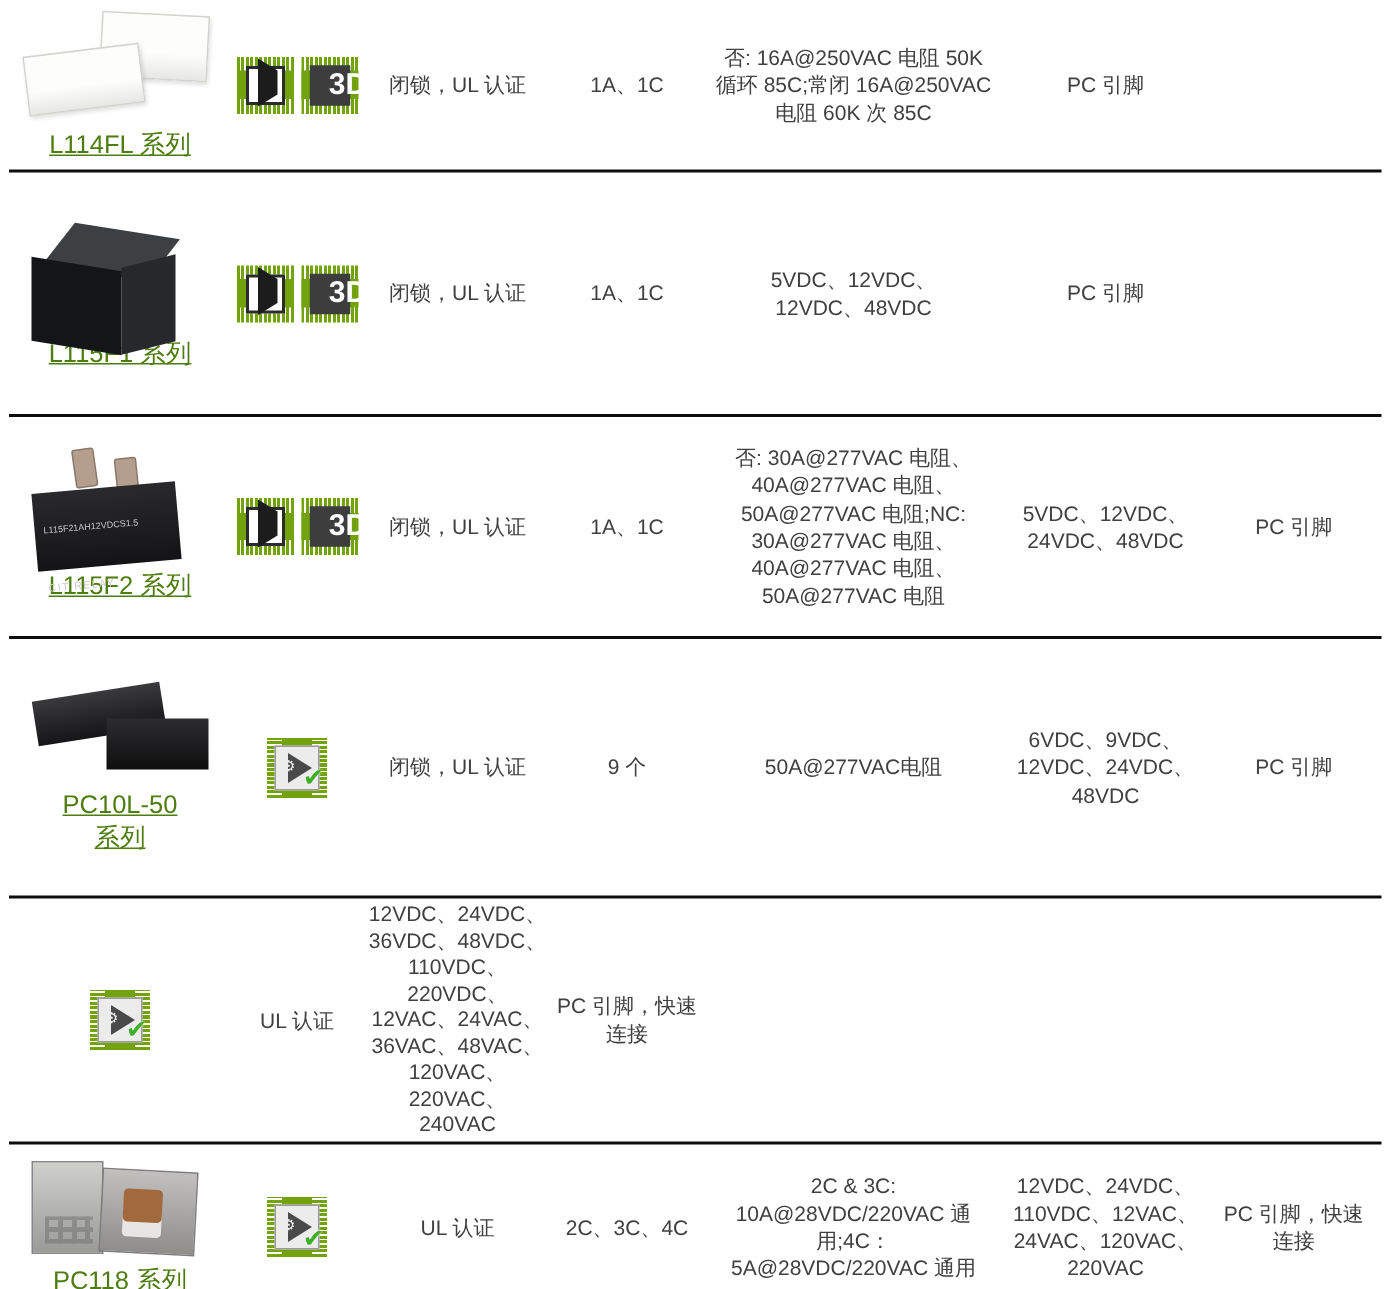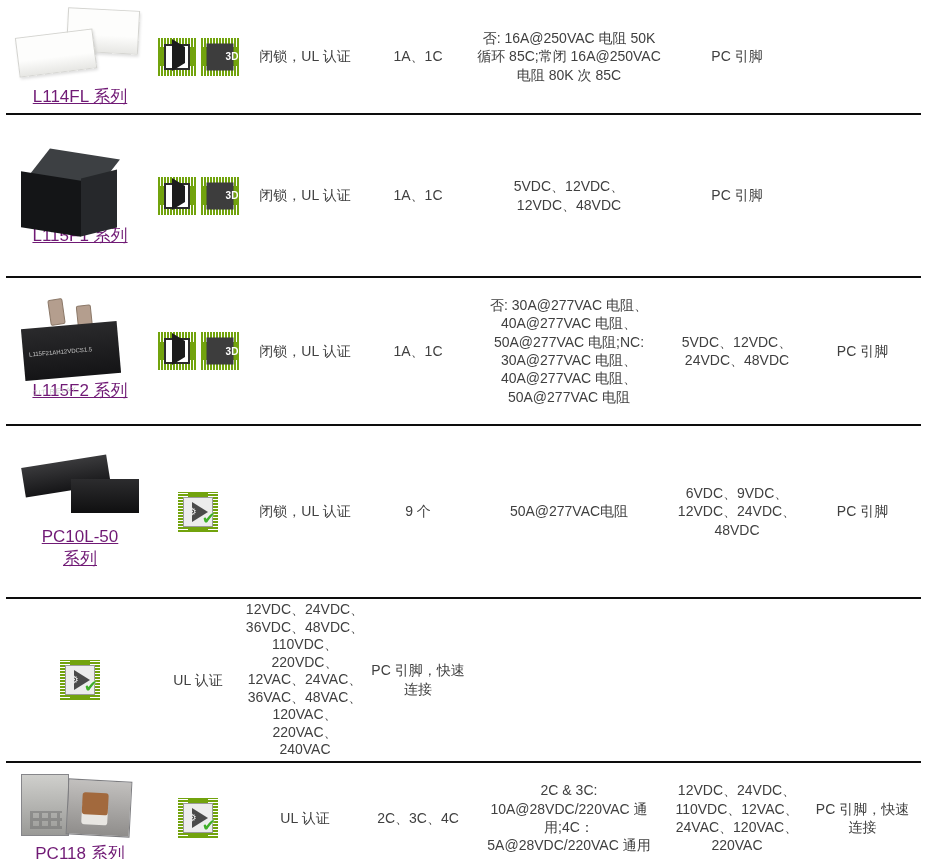--- a/index.html
+++ b/index.html
@@ -17,21 +17,21 @@
     align-items:center;
   }
   .r1{min-height:115px;} .r2{min-height:163px;} .r3{min-height:148px;}
   .r4{min-height:173px;} .r5{min-height:132px;} .r6{min-height:113px;}
   .cell {
     display:flex; flex-direction:column; align-items:center; justify-content:center;
     text-align:center; font-size:14px; line-height:1.32;
     white-space:pre-line; padding:2px 3px; height:100%;
   }
   .series-link {
-    color:#701a75; text-decoration:underline; font-size:17px; line-height:1.3;
+    color:#4d7c0f; text-decoration:underline; font-size:17px; line-height:1.3;
     white-space:pre-line; cursor:pointer; margin-top:3px;
   }
   
   .photo { position:relative; width:130px; height:78px; flex:none; }
   .photo.small { height:70px; }
   .relay-white { position:absolute; background:linear-gradient(180deg,#fdfdfc 60%,#e7e7e4); border:1px solid #d3d3cf; box-shadow:1px 2px 3px rgba(0,0,0,.12); }
   .rw-back { width:72px; height:44px; left:52px; top:4px; transform:rotate(3deg); }
   .rw-front{ width:78px; height:40px; left:2px;  top:28px; transform:rotate(-7deg); }
   .cube-top  { position:absolute; left:24px; top:10px; width:70px; height:28px; background:#3d4043; transform:skew(-38deg,9deg); }
   .cube-front{ position:absolute; left:6px;  top:32px; width:60px; height:56px; background:#141517; transform:skewY(9deg); }
@@ -53,21 +53,21 @@
   .icon-pair { display:flex; gap:5px; }
   .chip { position:relative; width:38px; height:38px; flex:none; cursor:pointer;
           background:repeating-linear-gradient(90deg,#72A30D 0 2px,#ffffff 2px 3px); }
   .chip::before { content:""; position:absolute; left:0; right:0; top:26%; bottom:26%; background:#72A30D; }
   .chip.v2 { background:repeating-linear-gradient(0deg,#72A30D 0 2px,#ffffff 2px 3px); width:40px; height:40px; }
   .chip.v2::before { left:26%; right:26%; top:0; bottom:0; background:#72A30D; }
   .chip-inner { position:absolute; left:50%; top:50%; transform:translate(-50%,-50%);
                 display:flex; align-items:center; justify-content:center; }
   .video-face { width:26px; height:26px; background:#ffffff; border:2px solid #2b2b2b; }
   .play-tri { width:0; height:0; border-left:13px solid #1c1c1c; border-top:8px solid transparent; border-bottom:8px solid transparent; margin-left:3px; }
-  .threed-face { width:27px; height:27px; background:#3d3d3d; color:#ffffff; font-weight:bold; font-size:10px; display:flex; align-items:center; justify-content:center;padding-left:25px; }
+  .threed-face { width:27px; height:27px; background:#3d3d3d; color:#ffffff; font-weight:bold; font-size:20px; display:flex; align-items:center; justify-content:center;padding-left:25px; }
   .config-face { width:30px; height:30px; background:#ececec; border:1px solid #9a9a9a; position:relative; overflow:visible; display:flex; align-items:center; justify-content:center; }
   .config-tri { width:0; height:0; border-left:16px solid #4a4a4a; border-top:10px solid transparent; border-bottom:10px solid transparent; margin-left:4px; }
   .config-gear { position:absolute; left:4px; top:9px; font-size:10px; color:#ececec; line-height:1; }
   .config-check { position:absolute; right:-4px; bottom:-5px; color:#3fae29; font-weight:bold; font-size:17px; text-shadow:0 0 2px #fff; }
 </style>
 </head>
 <body>
 
 <div class="table">
 
@@ -82,21 +82,21 @@
     <div class="cell">
       <div class="icon-pair">
         <span class="chip"><span class="chip-inner"><span class="video-face"><span class="play-tri"></span></span></span></span>
         <span class="chip"><span class="chip-inner"><span class="threed-face">3D</span></span></span>
       </div>
     </div>
     <div class="cell">闭锁，UL 认证</div>
     <div class="cell">1A、1C</div>
     <div class="cell">否: 16A@250VAC 电阻 50K
 循环 85C;常闭 16A@250VAC
-电阻 80K 次 85C</div>
+电阻 60K 次 85C</div>
     <div class="cell">PC 引脚</div>
   </div>
 
   <div class="row r2">
     <div class="cell">
       <div class="photo">
         <div class="cube-top"></div>
         <div class="cube-side"></div>
         <div class="cube-front"></div>
       </div>

